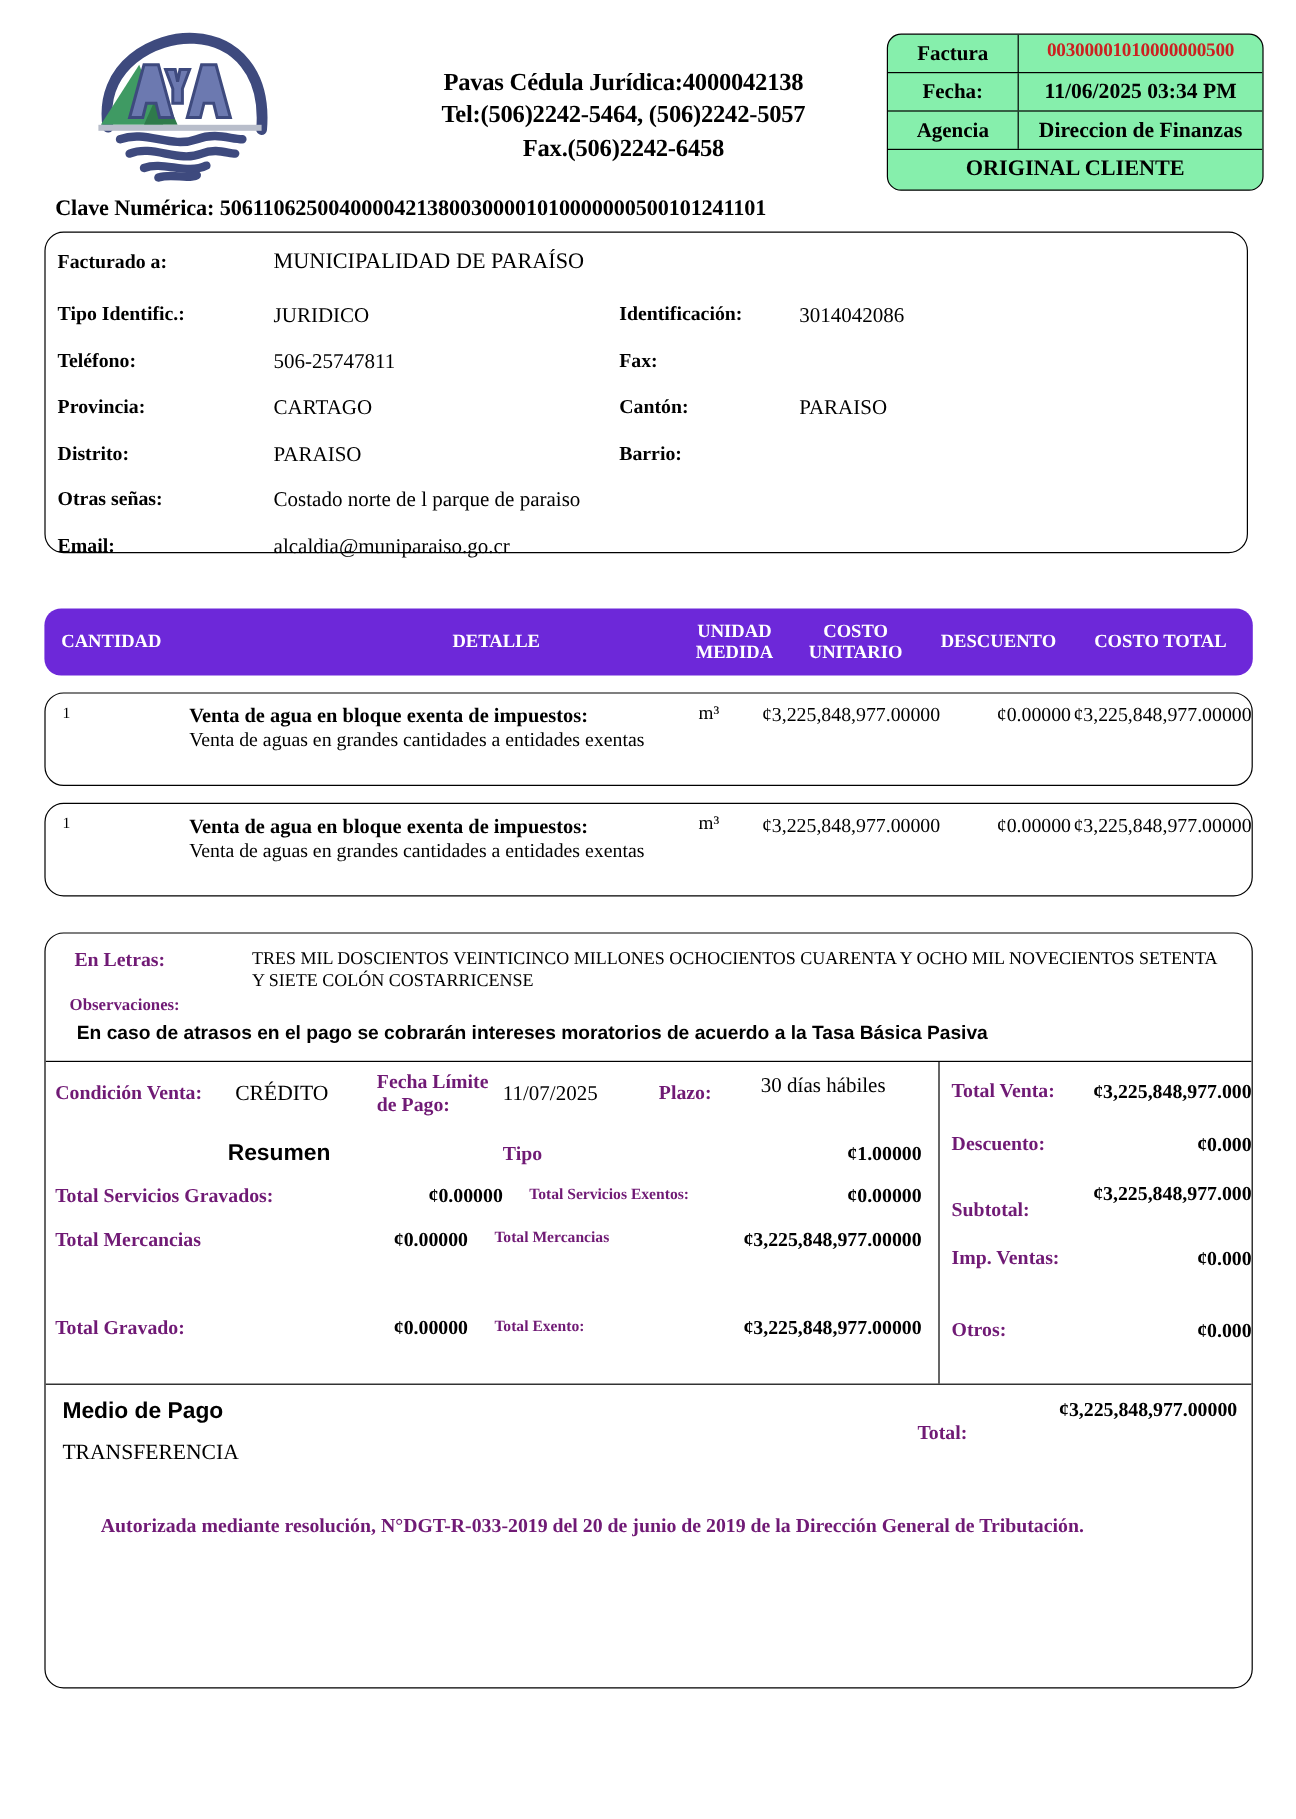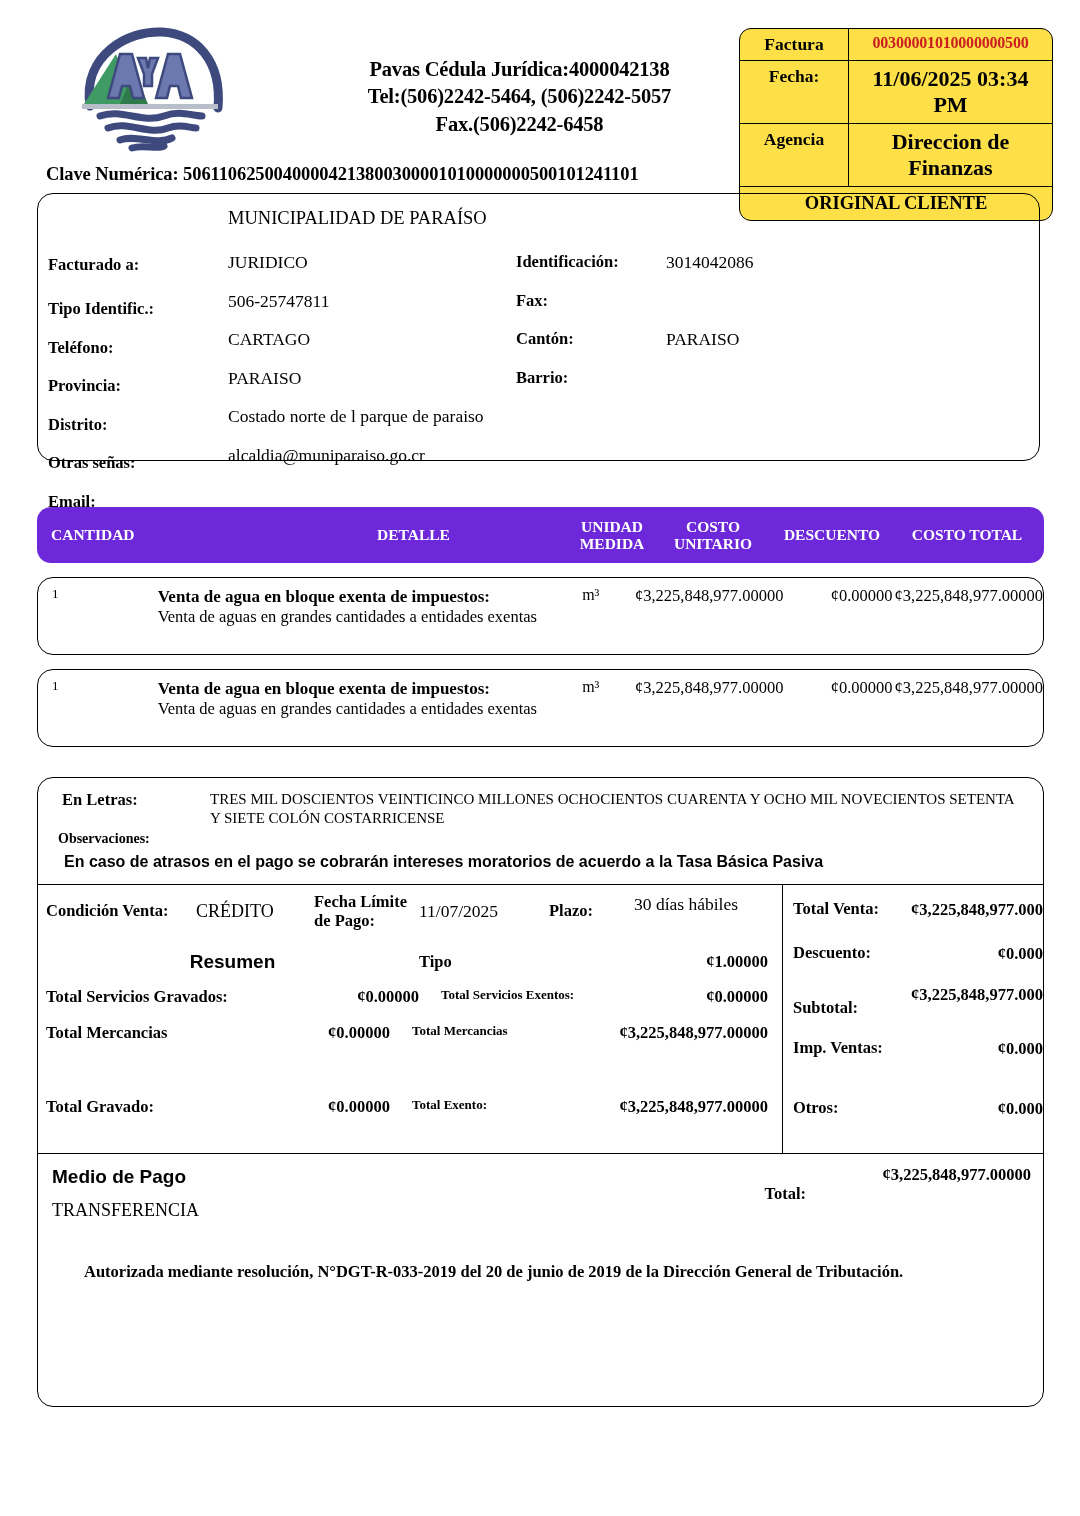--- a/index.html
+++ b/index.html
@@ -14,40 +14,40 @@
 
   
   .header{display:flex;align-items:flex-start;padding:14px 0 0 0;height:160px;box-sizing:border-box;}
   .logo-wrap{width:300px;display:flex;justify-content:center;align-items:flex-start;padding-top:10px;}
   .company-block{flex:1;text-align:center;padding-top:42px;}
   .company-block div{font-weight:bold;font-size:20.5px;line-height:1.33;letter-spacing:-0.2px;}
 
   .fact-box{
     width:312px;margin-right:27px;margin-top:14px;
     border:1.6px solid #000;border-radius:12px;
-    overflow:hidden;background:#fde047;
+    overflow:hidden;background:#86efac;
   }
   .fact-row{display:flex;border-bottom:1.4px solid #000;}
   .fact-row:last-child{border-bottom:none;}
   .fact-label{width:108px;text-align:center;font-weight:bold;font-size:17.5px;padding:5px 0;border-right:1.4px solid #000;}
-  .fact-val{flex:1;text-align:center;font-weight:bold;font-size:22px;padding:5px 4px;}
+  .fact-val{flex:1;text-align:center;font-weight:bold;font-size:18px;padding:5px 4px;}
   .fact-val.red{color:#CC2020;font-size:16px;letter-spacing:-0.2px;}
   .fact-full{text-align:center;font-weight:bold;font-size:18.5px;padding:6px 0;}
 
   
   .clave{font-weight:bold;font-size:18.5px;padding:4px 0 8px 46px;letter-spacing:-0.1px;}
 
   
   .cust-box{
     margin:0 40px 0 37px;border:1.3px solid #000;border-radius:16px;
     height:268px;box-sizing:border-box;position:relative;padding:14px 0 0 0;
   }
   .crow{display:flex;height:38.5px;align-items:flex-start;}
   .crow.first{height:44px;}
-  .c-l{width:180px;padding-left:10px;font-weight:bold;font-size:16.5px;margin-top:47px;}
+  .c-l{width:180px;padding-left:10px;font-weight:bold;font-size:16.5px;}
   .c-v{width:288px;font-size:17.5px;}
   .c-l2{width:150px;font-weight:bold;font-size:16.5px;}
   .c-v2{flex:1;font-size:17.5px;}
   .c-v.big{font-size:18.5px;}
 
   
   .tbl-head{
     margin:46px 36px 0 37px;background:#6d28d9;color:#fff;
     border-radius:14px;height:56px;display:flex;align-items:center;
   }
@@ -69,21 +69,21 @@
   .it-um{width:92px;text-align:center;font-size:16px;}
   .it-cu{width:125px;text-align:right;font-size:16.5px;line-height:1.26;}
   .it-desc{width:138px;text-align:right;font-size:16.5px;padding-right:2px;}
   .it-ct{flex:1;text-align:right;font-size:16.5px;line-height:1.26;}
 
   
   .bot-box{
     margin:30px 36px 0 37px;border:1.3px solid #000;border-radius:16px;
     height:630px;box-sizing:border-box;position:relative;overflow:hidden;
   }
-  .blue{color:#000000;font-weight:bold;}
+  .blue{color:#701a75;font-weight:bold;}
   .letras-wrap{display:flex;padding:12px 0 0 0;}
   .letras-lbl{width:148px;padding-left:24px;font-size:16.5px;}
   .letras-val{flex:1;padding-right:26px;font-size:15px;line-height:1.28;}
   .obs-lbl{padding-left:20px;font-size:14px;padding-top:3px;}
   .obs-txt{padding-left:26px;padding-top:6px;font-size:16px;font-weight:bold;font-family:"Liberation Sans",sans-serif;}
 
   .sum-area{display:flex;margin-top:13px;border-top:1.6px solid #000;}
   .sum-left{width:745px;border-right:1.6px solid #000;box-sizing:border-box;}
   .sum-right{flex:1;box-sizing:border-box;}
 

